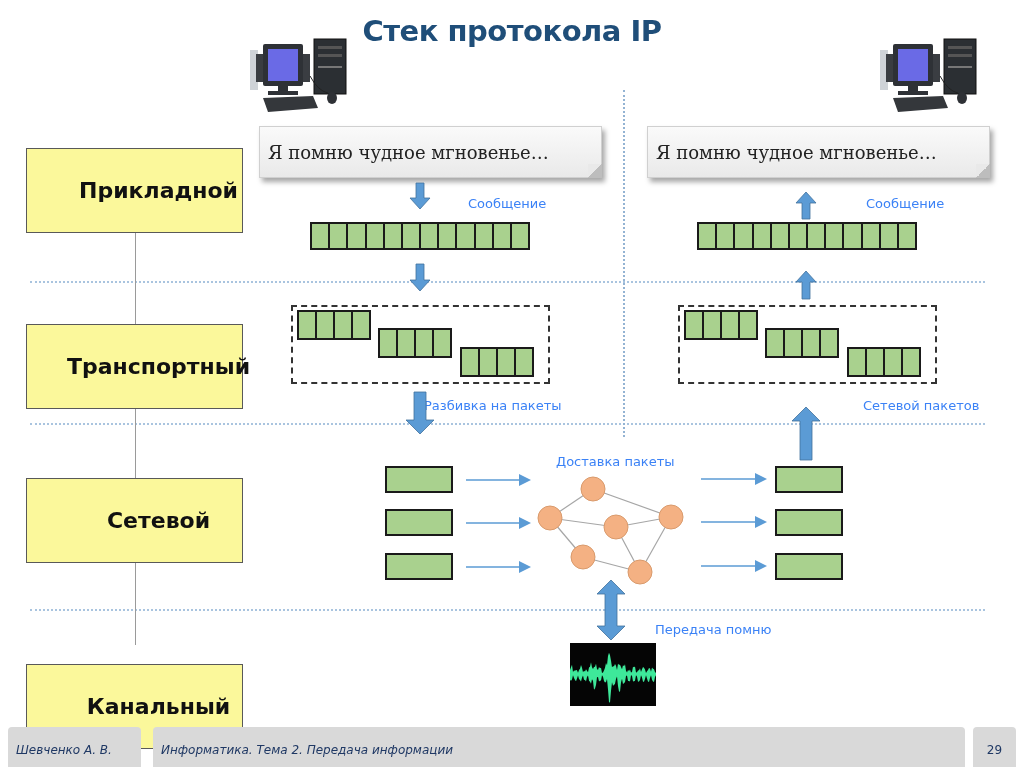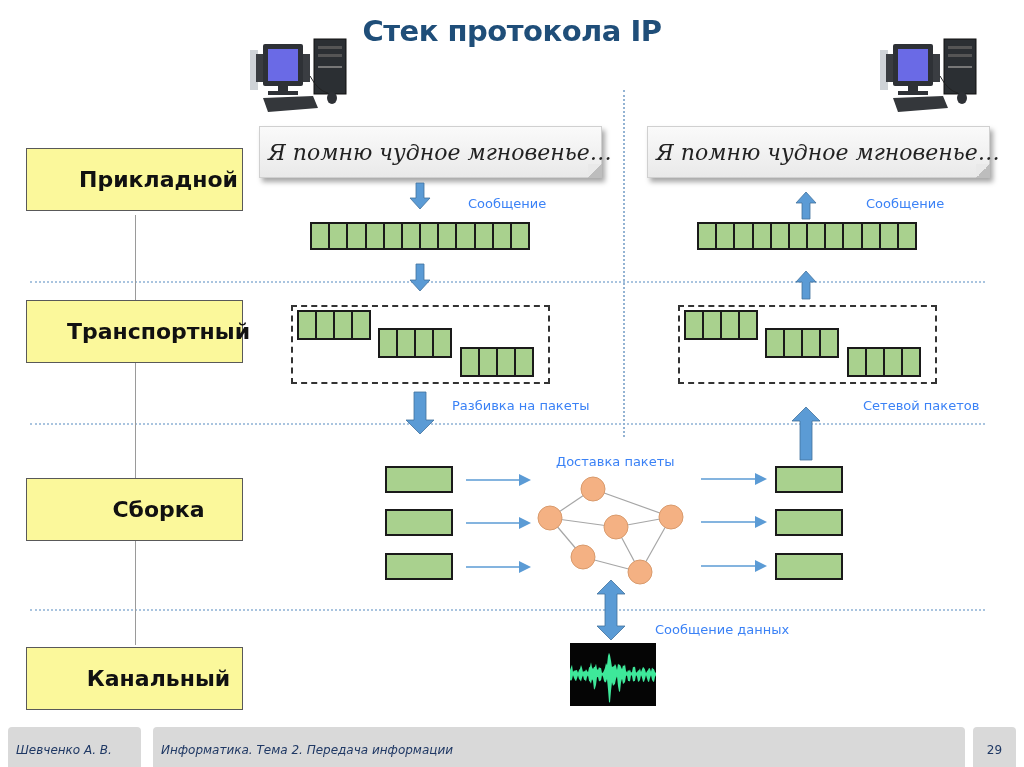--- a/index.html
+++ b/index.html
@@ -1,23 +1,23 @@
 <!DOCTYPE html>
 <html><head>
 <meta charset="utf-8">
 <style>
   html, body { margin:0; padding:0; background:#ffffff; }
   body { width:1024px; height:767px; position:relative; overflow:hidden; font-family:"Liberation Sans", sans-serif; }
   .abs { position:absolute; }
   .title { left:0; width:1024px; top:14px; text-align:center; font-size:29px; font-weight:bold; color:#1f4e79; font-family:"DejaVu Sans", sans-serif; letter-spacing:-0.5px; }
-  .layer { left:26px; width:217px; height:63px; background:#fbf89b; border:1px solid #595959; display:flex; align-items:center; justify-content:center; font-weight:bold; font-size:22px; color:#111; font-family:"DejaVu Sans", sans-serif; box-sizing:border-box;padding-left:48px; }
+  .layer { left:26px; width:217px; height:85px; background:#fbf89b; border:1px solid #595959; display:flex; align-items:center; justify-content:center; font-weight:bold; font-size:22px; color:#111; font-family:"DejaVu Sans", sans-serif; box-sizing:border-box;padding-left:48px; }
   .vline { left:135px; width:1px; background:#9a9a9a; }
   .hdot { left:30px; width:955px; height:0; border-top:2px dotted #a9c4df; }
   .vdot { left:623px; top:90px; height:347px; width:0; border-left:2px dotted #93b3d3; }
-  .note { height:52px; background:linear-gradient(#fafafa,#e9e9e9); border:1px solid #d0d0d0; box-shadow:3px 4px 5px rgba(0,0,0,0.35); font-family:"DejaVu Serif", serif; font-style:italic; font-size:22px; color:#222; display:flex; align-items:center; padding-left:8px; box-sizing:border-box; white-space:nowrap; }
+  .note { height:52px; background:linear-gradient(#fafafa,#e9e9e9); border:1px solid #d0d0d0; box-shadow:3px 4px 5px rgba(0,0,0,0.35); font-family:"DejaVu Serif", serif; font-size:18px; color:#222; display:flex; align-items:center; padding-left:8px; box-sizing:border-box; white-space:nowrap; }
   .note-fold { position:absolute; right:-1px; bottom:-1px; width:14px; height:14px; background:linear-gradient(135deg, #e9e9e9 50%, #bdbdbd 50%); }
   .lbl { font-size:13px; color:#3b82f6; font-family:"DejaVu Sans", sans-serif; white-space:nowrap; }
   .cells { display:flex; height:28px; border:2px solid #1a1a1a; box-sizing:border-box; background:#a9d18e; }
   .cells .cell { flex:1; border-right:2px solid #1a1a1a; }
   .cells .cell:last-child { border-right:none; }
   .dashbox { border:2px dashed #333; box-sizing:border-box; }
   .pkt { width:68px; height:27px; background:#a9d18e; border:2px solid #1a1a1a; box-sizing:border-box; }
   .footer-box { top:727px; height:46px; background:#d9d9d9; border-radius:4px; display:flex; align-items:center; font-style:italic; font-size:12px; color:#1f3864; font-family:"DejaVu Sans", sans-serif; box-sizing:border-box; padding-left:8px; }
   svg { position:absolute; left:0; top:0; }
 </style>
@@ -26,23 +26,23 @@
 
 <div class="abs title">Стек протокола IP</div>
 
 <div class="abs hdot" style="top:281px"></div>
 <div class="abs hdot" style="top:423px"></div>
 <div class="abs hdot" style="top:609px"></div>
 <div class="abs vdot"></div>
 
 <div class="abs vline" style="top:215px;height:430px"></div>
 <div class="abs layer" style="top:148px">Прикладной</div>
-<div class="abs layer" style="top:300px">Транспортный</div>
-<div class="abs layer" style="top:478px">Сборка</div>
-<div class="abs layer" style="top:647px">Канальный</div>
+<div class="abs layer" style="top:324px">Транспортный</div>
+<div class="abs layer" style="top:478px">Сетевой</div>
+<div class="abs layer" style="top:664px">Канальный</div>
 
 <div class="abs" style="left:248px;top:36px;width:105px;height:84px">
   <svg width="105" height="84" viewBox="0 0 105 84">
     <rect x="66" y="3" width="32" height="55" fill="#2b2f33" stroke="#111"></rect>
     <rect x="70" y="10" width="24" height="3" fill="#555"></rect>
     <rect x="70" y="18" width="24" height="3" fill="#555"></rect>
     <rect x="70" y="30" width="24" height="2" fill="#777"></rect>
     <rect x="2" y="14" width="8" height="40" fill="#cfd3d8"></rect>
     <rect x="8" y="18" width="10" height="28" fill="#3a3d42"></rect>
     <rect x="52" y="18" width="10" height="28" fill="#3a3d42"></rect>
@@ -78,24 +78,24 @@
   <span>Я помню чудное мгновенье…</span>
   <span class="note-fold"></span>
 </div>
 <div class="abs note" style="left:647px;top:126px;width:343px">
   <span>Я помню чудное мгновенье…</span>
   <span class="note-fold"></span>
 </div>
 
 <div class="abs lbl" style="left:468px;top:196px">Сообщение</div>
 <div class="abs lbl" style="left:866px;top:196px">Сообщение</div>
-<div class="abs lbl" style="left:452px;top:398px">Разбивка на пакеты</div>
+<div class="abs lbl" style="left:424px;top:398px">Разбивка на пакеты</div>
 <div class="abs lbl" style="left:863px;top:398px">Сетевой пакетов</div>
 <div class="abs lbl" style="left:556px;top:454px">Доставка пакеты</div>
-<div class="abs lbl" style="left:655px;top:622px">Сообщение данных</div>
+<div class="abs lbl" style="left:655px;top:622px">Передача помню</div>
 
 <div class="abs cells" id="sender-cells" style="left:310px;top:222px;width:220px">
     <div class="cell"></div>
     <div class="cell"></div>
     <div class="cell"></div>
     <div class="cell"></div>
     <div class="cell"></div>
     <div class="cell"></div>
     <div class="cell"></div>
     <div class="cell"></div>

